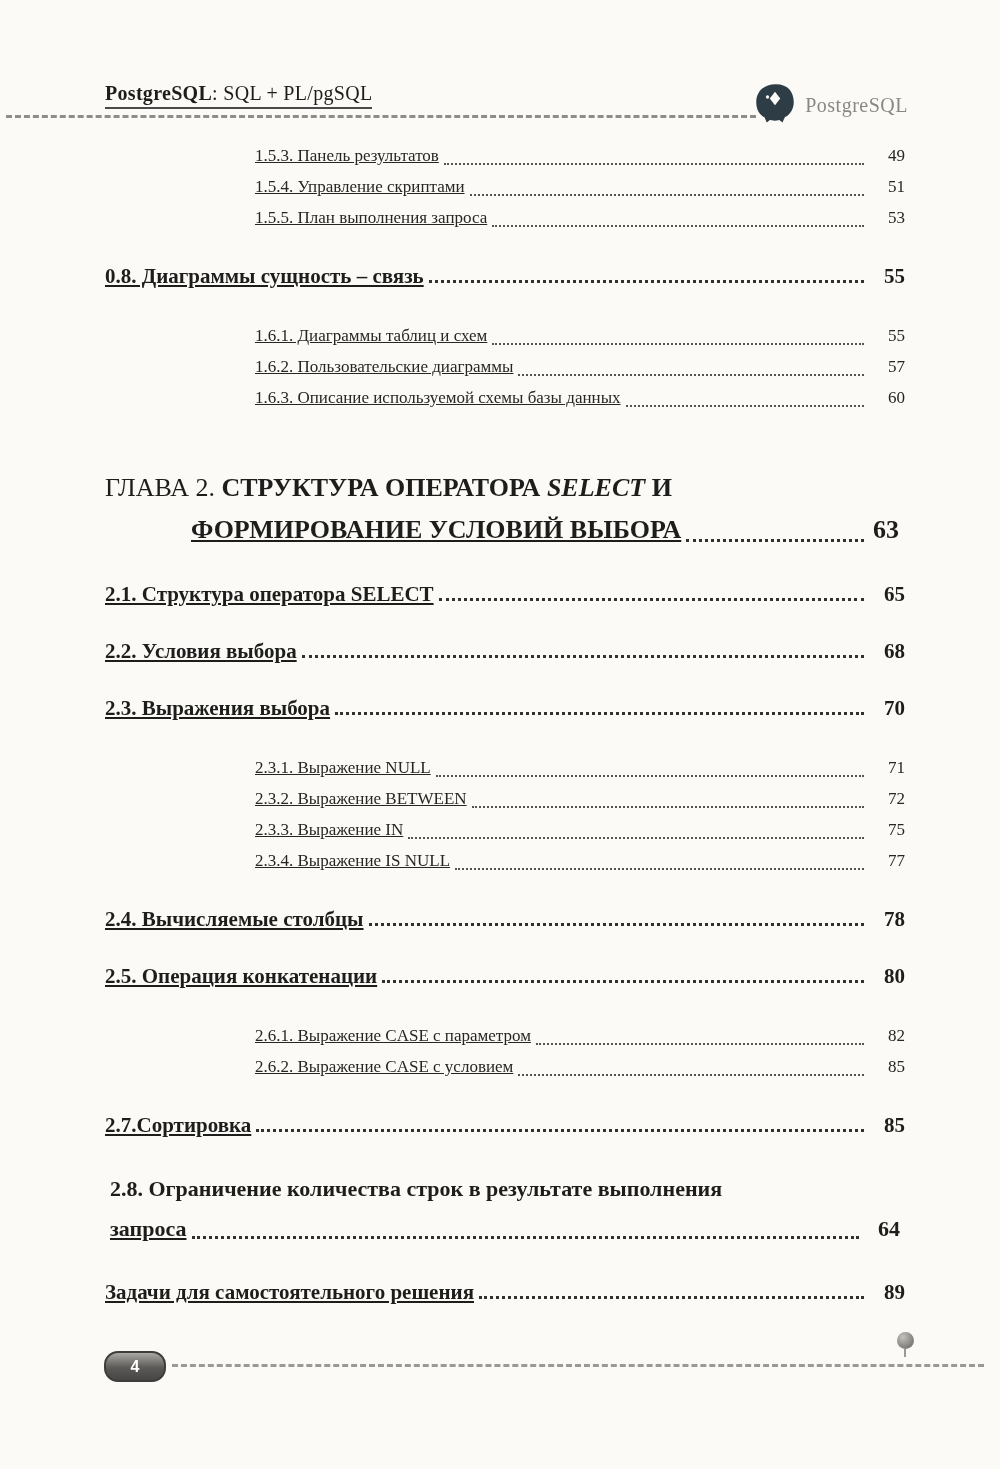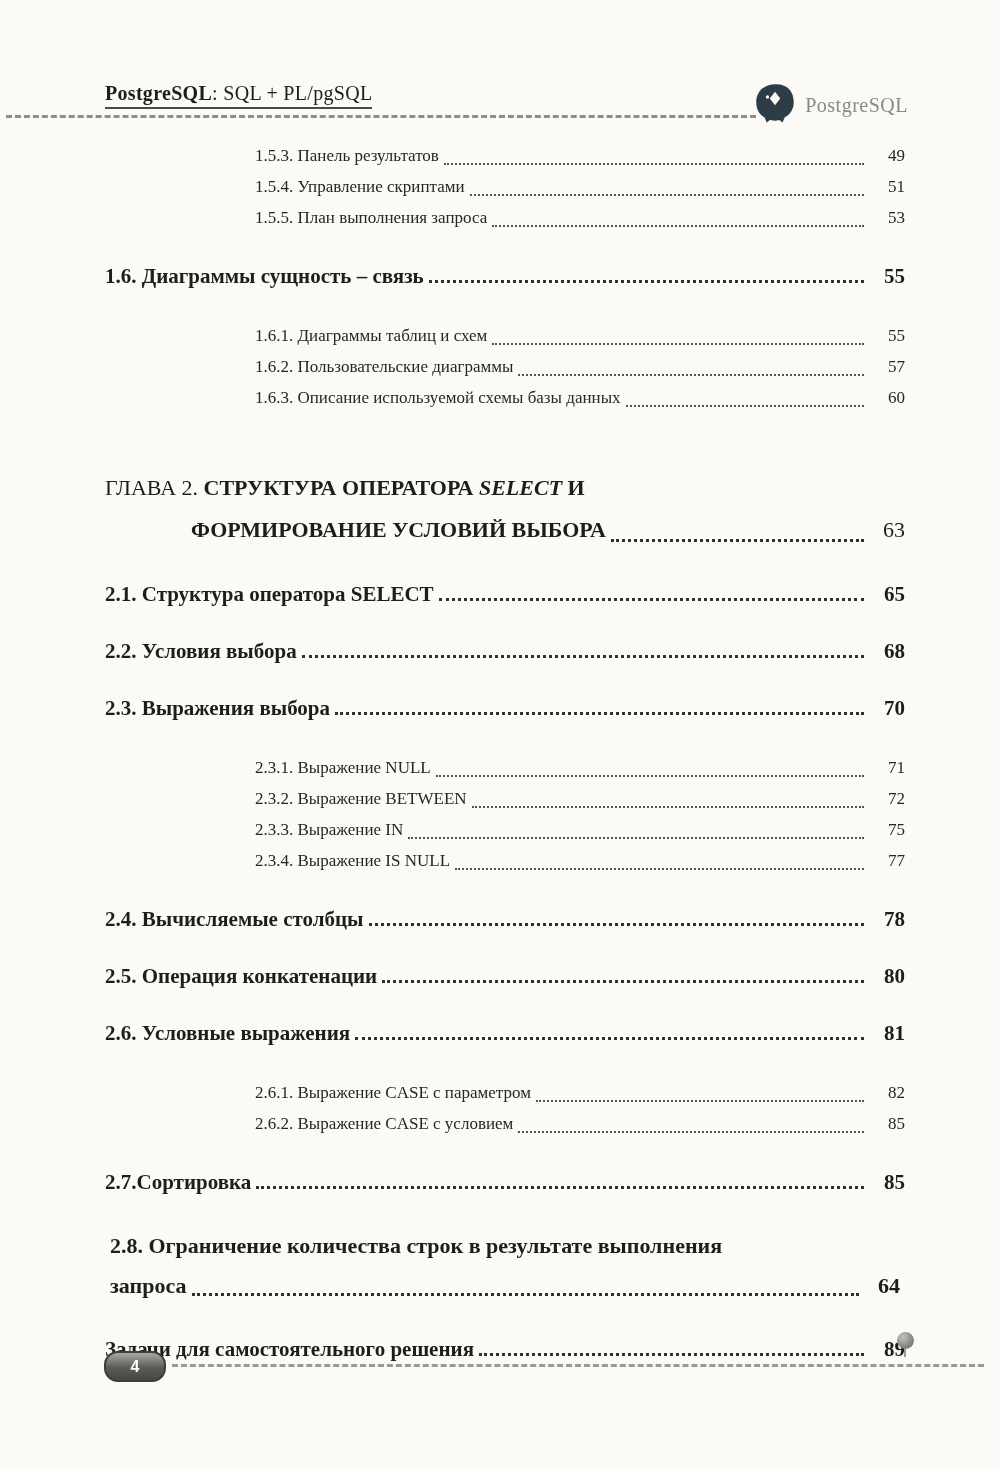--- a/index.html
+++ b/index.html
@@ -32,44 +32,44 @@
   .logo-text{
     font-size:20px;color:#8a8884;letter-spacing:.5px;
     font-family:"Liberation Serif", serif;
   }
 
   
   .toc{
     position:absolute;left:105px;top:140px;width:800px;
   }
   .row{display:flex;}
-  .label{white-space:nowrap;}
+  .label{white-space:nowrap;text-decoration:underline;}
   .dots{flex:1;position:relative;min-width:12px;}
   .dots::after{
     content:"";position:absolute;left:5px;right:3px;bottom:6px;
     border-bottom:2px dotted #4a4a46;
   }
   .page-num{width:38px;text-align:right;white-space:nowrap;}
 
   .row-sub{
     margin-left:150px;font-size:17px;line-height:31px;color:#262624;
   }
   .row-sub .dots::after{border-bottom-width:2px;border-bottom-color:#55534f;}
   .row-main{
     font-weight:bold;font-size:21px;line-height:27px;margin:30px 0;
   }
   .row-main .dots::after{border-bottom-width:3px;bottom:7px;border-bottom-color:#33312e;}
 
-  .chapter{margin:54px 0 26px 0;font-size:22px;line-height:42px;}
+  .chapter{margin:54px 0 26px 0;font-size:26px;line-height:42px;}
   .chapter .l1{white-space:nowrap;}
   .chapter .l2{display:flex;margin-left:86px;}
   .chapter .b{font-weight:bold;}
   .chapter .i{font-style:italic;}
   .chapter .dots::after{border-bottom-width:3px;bottom:9px;border-bottom-color:#33312e;}
-  .chapter .page-num{font-weight:normal;}
+  .chapter .page-num{font-weight:bold;text-align:center;}
 
   .entry-28{margin:30px 5px;font-weight:bold;font-size:22px;line-height:40px;}
   .entry-28 .l2{display:flex;justify-content:flex-end;}
   .entry-28 .dots::after{border-bottom-width:3px;bottom:10px;border-bottom-color:#33312e;}
 
   
   .page-badge{
     position:absolute;left:104px;top:1351px;width:58px;height:27px;
     border-radius:14px;border:2px solid #3d3d3b;
     background:linear-gradient(#a9a8a5,#5a5956 55%,#474644);
@@ -121,21 +121,21 @@
       <span class="dots"></span>
       <span class="page-num">51</span>
     </div>
     <div class="row row-sub">
       <span class="label">1.5.5. План выполнения запроса</span>
       <span class="dots"></span>
       <span class="page-num">53</span>
     </div>
 
     <div class="row row-main">
-      <span class="label">1.6. Диаграммы сущность – связь</span>
+      <span class="label">0.8. Диаграммы сущность – связь</span>
       <span class="dots"></span>
       <span class="page-num">55</span>
     </div>
 
     <div class="row row-sub">
       <span class="label">1.6.1. Диаграммы таблиц и схем</span>
       <span class="dots"></span>
       <span class="page-num">55</span>
     </div>
     <div class="row row-sub">
@@ -198,25 +198,20 @@
     <div class="row row-main">
       <span class="label">2.4. Вычисляемые столбцы</span>
       <span class="dots"></span>
       <span class="page-num">78</span>
     </div>
     <div class="row row-main">
       <span class="label">2.5. Операция конкатенации</span>
       <span class="dots"></span>
       <span class="page-num">80</span>
     </div>
-    <div class="row row-main">
-      <span class="label">2.6. Условные выражения</span>
-      <span class="dots"></span>
-      <span class="page-num">81</span>
-    </div>
 
     <div class="row row-sub">
       <span class="label">2.6.1. Выражение CASE с параметром</span>
       <span class="dots"></span>
       <span class="page-num">82</span>
     </div>
     <div class="row row-sub">
       <span class="label">2.6.2. Выражение CASE с условием</span>
       <span class="dots"></span>
       <span class="page-num">85</span>

